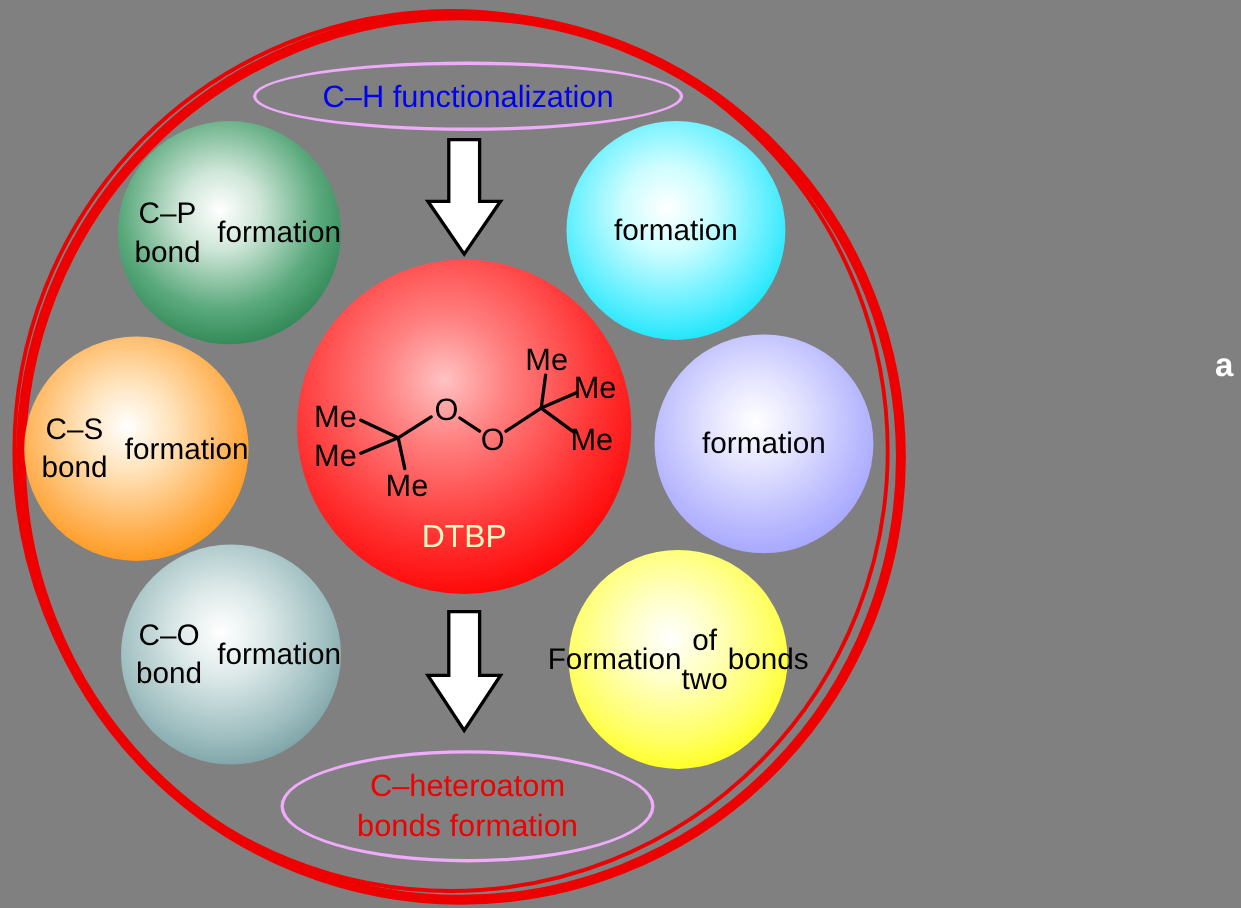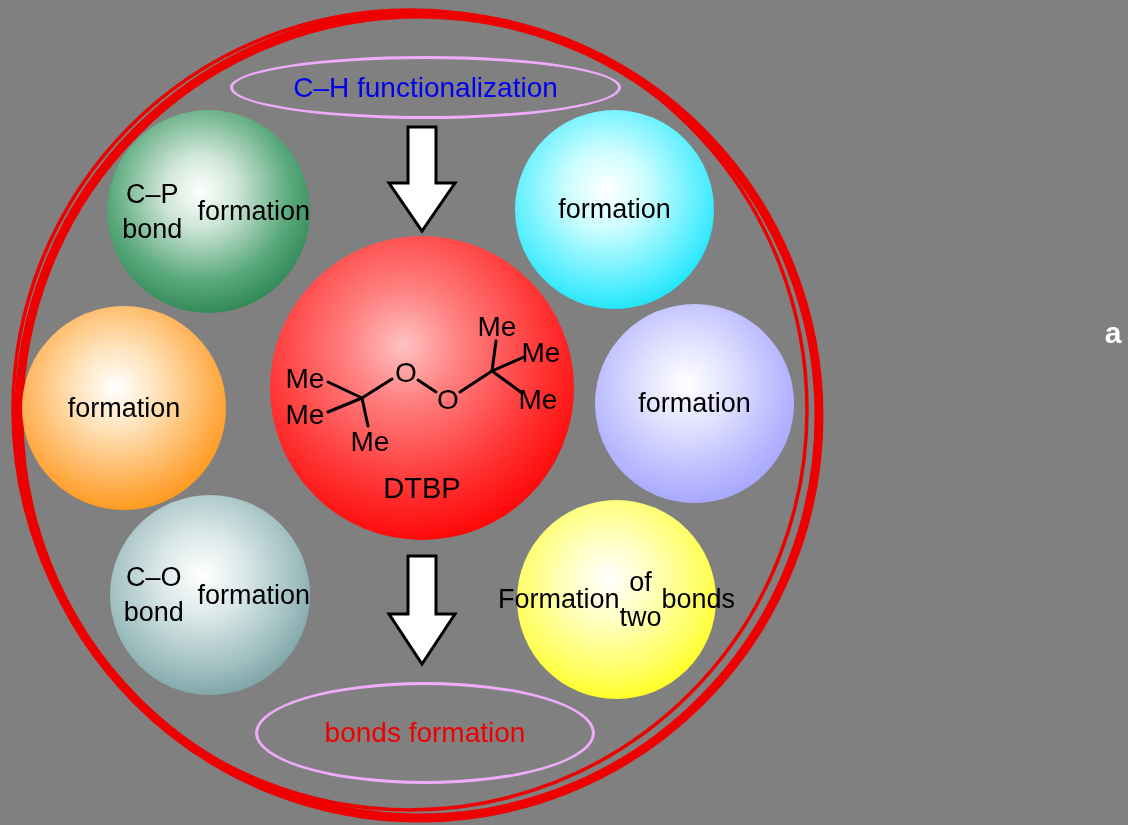--- a/index.html
+++ b/index.html
@@ -43,21 +43,21 @@
   #bottom-callout{left:255px;top:682px;width:334px;height:96px;font-size:28px;line-height:36px;color:#f00000;}
   
   .arrow-svg{position:absolute;z-index:2;}
   #arrow-top{left:384px;top:125px;}
   #arrow-bottom{left:384px;top:554px;}
   
   #structure{left:270px;top:236px;width:304px;height:304px;z-index:4;}
   #structure text{font-family:"Liberation Sans", sans-serif;font-size:28px;fill:#000;}
   #dtbp-label{
     left:270px;top:472px;width:304px;text-align:center;
-    font-size:29px;color:#000000;z-index:4;
+    font-size:29px;color:#fef9c3;z-index:4;
   }
   #figure-letter{
     left:1098px;top:316px;width:30px;
     font-size:30px;font-weight:bold;color:#ffffff;z-index:5;text-align:center;
   }
 </style>
 </head>
 <body>
 
 <svg id="outer-rings" class="abs" width="1128" height="825" viewBox="0 0 1128 825">
@@ -76,20 +76,21 @@
 <div class="sphere sphere-cp">
   <span>C–P bond</span>
   <span>formation</span>
 </div>
 
 <div class="sphere sphere-cn">
   <span>formation</span>
 </div>
 
 <div class="sphere sphere-cs">
+  <span>C–S bond</span>
   <span>formation</span>
 </div>
 
 <div class="sphere sphere-csi">
   <span>formation</span>
 </div>
 
 <div class="sphere sphere-co">
   <span>C–O bond</span>
   <span>formation</span>
@@ -127,16 +128,17 @@
   </g>
 </svg>
 
 <div id="dtbp-label" class="abs">DTBP</div>
 
 <svg id="arrow-bottom" class="arrow-svg" width="76" height="114" viewBox="0 0 76 114">
   <polygon points="24,2 52,2 52,60 71,60 38,110 5,60 24,60" fill="#ffffff" stroke="#000000" stroke-width="3" stroke-linejoin="miter"></polygon>
 </svg>
 
 <div id="bottom-callout" class="callout">
+  <span>C–heteroatom</span>
   <span>bonds formation</span>
 </div>
 
 <div id="figure-letter" class="abs">a</div>
 
 </body></html>

